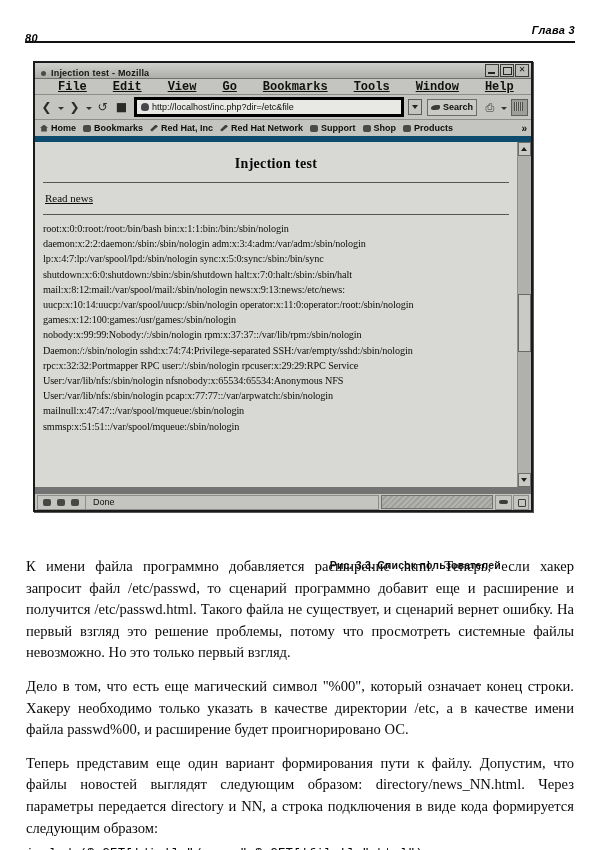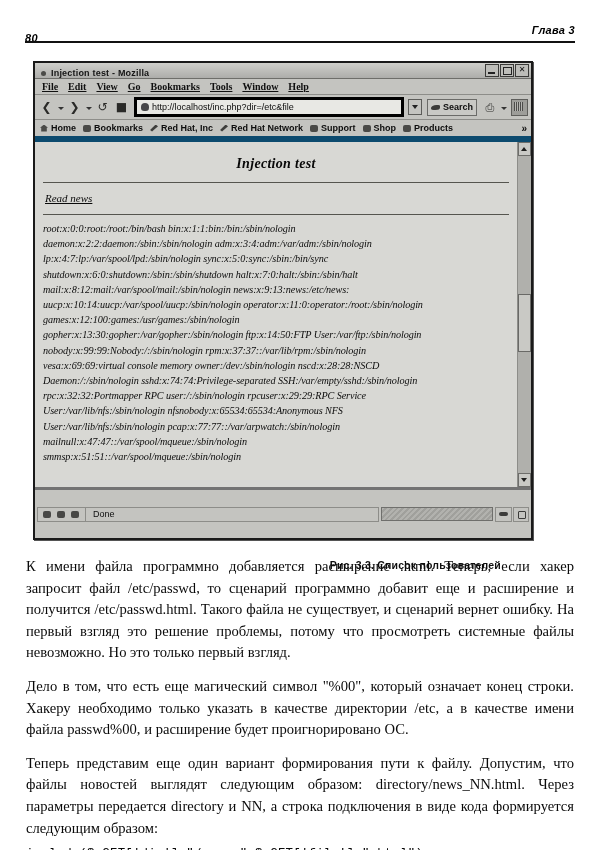--- a/index.html
+++ b/index.html
@@ -138,25 +138,26 @@
   .menubar {
     height: 15px;
     background: #c4c4c0;
     border-bottom: 1px solid #8d8d89;
     display: flex;
     align-items: center;
     padding-left: 7px;
     gap: 10px;
   }
   .menubar .menu-item {
-    font-family: Liberation Serif, serif;
-    font-size: 10px;
+    font-family: Liberation Mono, monospace;
+    font-size: 12px;
     font-weight: bold;
     color: #101010;
     white-space: nowrap;
+    margin-left: 16px;
   }
   .menubar .menu-item span.u {
     text-decoration: underline;
   }
 
   
   .navbar {
     height: 24px;
     background: #c4c4c0;
     border-bottom: 1px solid #8d8d89;
@@ -357,22 +358,21 @@
     margin-left: auto;
     padding-right: 4px;
     flex: 0 0 auto;
   }
 
   
   .viewport {
     background: #c2410c;
     display: flex;
     height: 345px;
-    border-bottom: 3px solid #737373;
-    font-style: italic;
+    border-bottom: 7px solid #737373;
   }
   .page-canvas {
     flex: 1 1 auto;
     background: #d8d8d4;
     padding: 6px 8px 0 8px;
     overflow: hidden;
     position: relative;
     min-width: 0;
   }
   .doc-title {
@@ -453,21 +453,21 @@
     background: #c9c9c5;
     border: 1px solid #696966;
   }
 
   
   .statusbar {
     height: 16px;
     background: #c4c4c0;
     display: flex;
     align-items: center;
-    padding: 16px 2px;
+    padding: 0 2px;
   }
   .statusbar .st-icons {
     display: flex;
     align-items: center;
     gap: 5px;
     padding: 0 5px;
     border: 1px solid #8d8d89;
     height: 13px;
     flex: 0 0 auto;
   }
@@ -682,23 +682,21 @@
         <a class="doc-link" href="#">Read news</a>
         <div class="doc-hr"></div>
         <div class="passwd-list">
           <div class="passwd-line">root:x:0:0:root:/root:/bin/bash bin:x:1:1:bin:/bin:/sbin/nologin</div>
           <div class="passwd-line">daemon:x:2:2:daemon:/sbin:/sbin/nologin adm:x:3:4:adm:/var/adm:/sbin/nologin</div>
           <div class="passwd-line">lp:x:4:7:lp:/var/spool/lpd:/sbin/nologin sync:x:5:0:sync:/sbin:/bin/sync</div>
           <div class="passwd-line">shutdown:x:6:0:shutdown:/sbin:/sbin/shutdown halt:x:7:0:halt:/sbin:/sbin/halt</div>
           <div class="passwd-line">mail:x:8:12:mail:/var/spool/mail:/sbin/nologin news:x:9:13:news:/etc/news:</div>
           <div class="passwd-line">uucp:x:10:14:uucp:/var/spool/uucp:/sbin/nologin operator:x:11:0:operator:/root:/sbin/nologin</div>
           <div class="passwd-line">games:x:12:100:games:/usr/games:/sbin/nologin</div>
-          <div class="passwd-line">gopher:x:13:30:gopher:/var/gopher:/sbin/nologin ftp:x:14:50:FTP User:/var/ftp:/sbin/nologin</div>
           <div class="passwd-line">nobody:x:99:99:Nobody:/:/sbin/nologin rpm:x:37:37::/var/lib/rpm:/sbin/nologin</div>
-          <div class="passwd-line">vesa:x:69:69:virtual console memory owner:/dev:/sbin/nologin nscd:x:28:28:NSCD</div>
           <div class="passwd-line">Daemon:/:/sbin/nologin sshd:x:74:74:Privilege-separated SSH:/var/empty/sshd:/sbin/nologin</div>
           <div class="passwd-line">rpc:x:32:32:Portmapper RPC user:/:/sbin/nologin rpcuser:x:29:29:RPC Service</div>
           <div class="passwd-line">User:/var/lib/nfs:/sbin/nologin nfsnobody:x:65534:65534:Anonymous NFS</div>
           <div class="passwd-line">User:/var/lib/nfs:/sbin/nologin pcap:x:77:77::/var/arpwatch:/sbin/nologin</div>
           <div class="passwd-line">mailnull:x:47:47::/var/spool/mqueue:/sbin/nologin</div>
           <div class="passwd-line">smmsp:x:51:51::/var/spool/mqueue:/sbin/nologin</div>
         </div>
       </div>
 
       <div class="vscroll">

